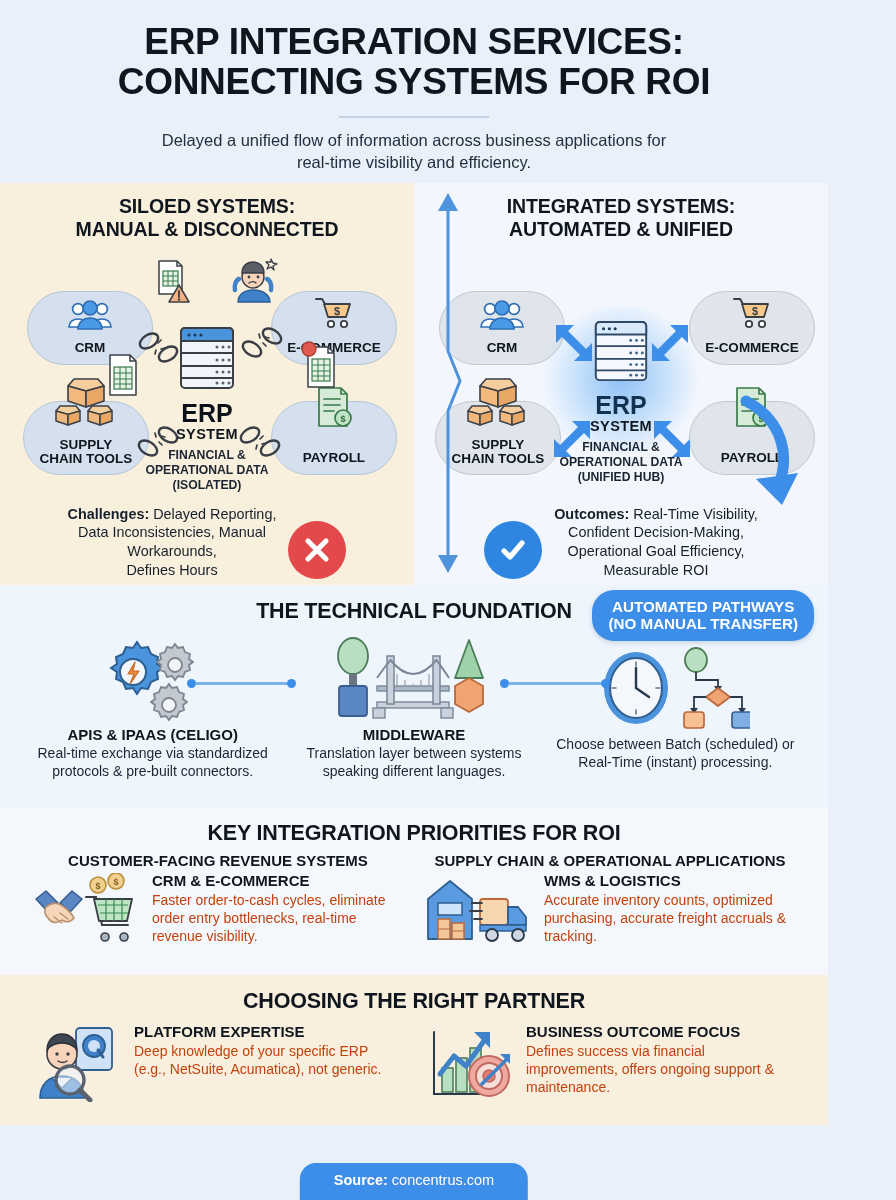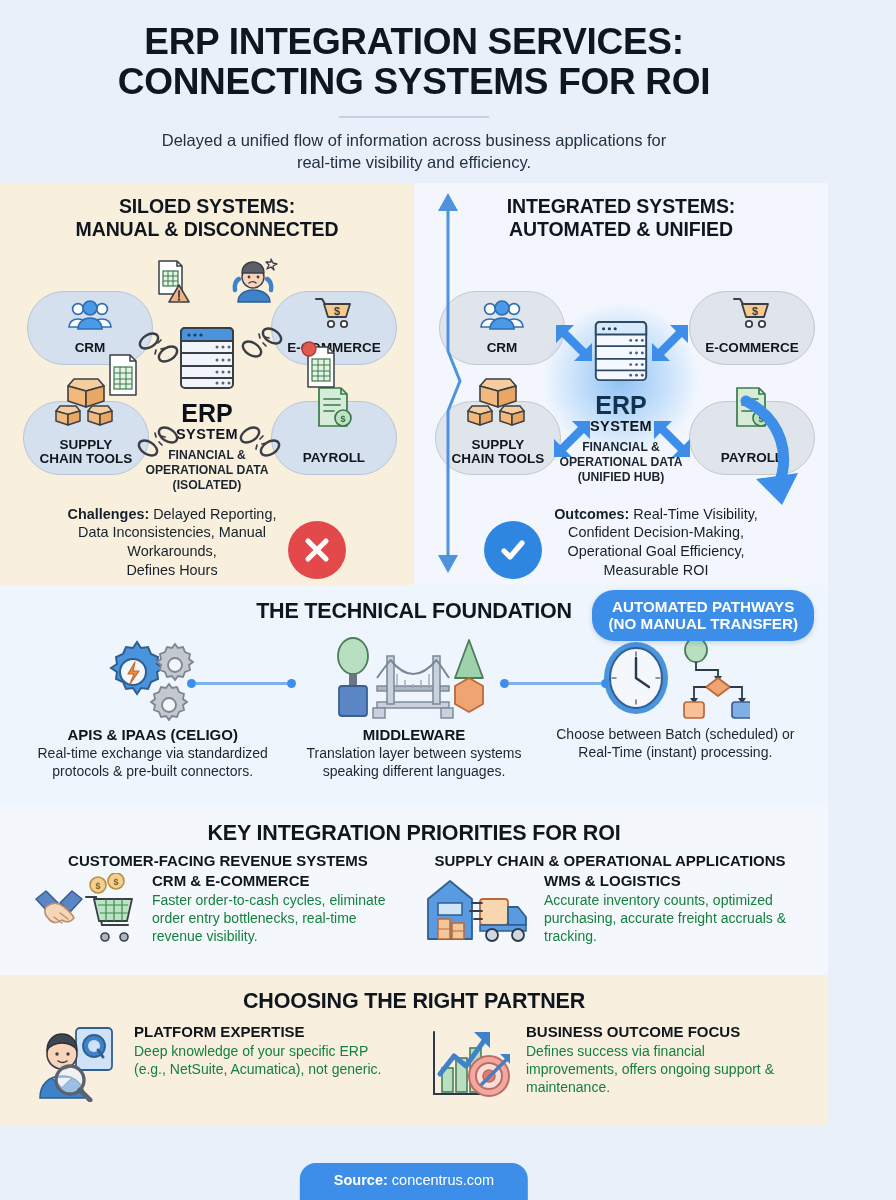--- a/index.html
+++ b/index.html
@@ -108,41 +108,41 @@
   
   .band { padding: 14px 22px 16px; }
   .band.foundation { background: #eff5fd; height: 222px; }
   .band.priorities  { background: #f4f8fd; height: 168px; }
   .band.partner     { background: #f8efdf; height: 150px; }
   .band-title {
     text-align: center; font-size: 21.5px; font-weight: 700;
     text-transform: uppercase; color: #10161d; letter-spacing: -0.2px;
   }
 
-  .tri { display: flex; align-items: flex-start; margin-top: 8px; position: relative; }
+  .tri { display: flex; align-items: center; margin-top: 8px; position: relative; }
   .tri-col { flex: 1 1 33.33%; text-align: center; padding: 0 10px; }
   .tri-art { height: 92px; display: flex; align-items: center; justify-content: center; }
   .tri-h { font-size: 15px; font-weight: 700; text-transform: uppercase; margin-top: 2px; color: #10161d; }
   .tri-p { font-size: 14px; line-height: 1.27; margin-top: 2px; color: #1b2531; }
   .connector { position: absolute; top: 46px; height: 10px; display: flex; align-items: center; }
   .conn-line { height: 2.4px; background: #7cb2e8; flex: 1; }
   .conn-dot { width: 9px; height: 9px; border-radius: 50%; background: #3d8ee8; }
 
   
   .duo { display: flex; margin-top: 6px; }
   .duo-col { flex: 1 1 50%; padding: 0 10px; }
   .duo-head {
     text-align: center; font-size: 15px; font-weight: 700;
     text-transform: uppercase; color: #10161d; margin-bottom: 4px;
   }
   .duo-body { display: flex; align-items: flex-start; gap: 12px; }
   .duo-art { flex: 0 0 104px; height: 74px; display: flex; align-items: center; justify-content: center; }
   .duo-txt { flex: 1; }
   .duo-h { font-size: 15px; font-weight: 700; text-transform: uppercase; color: #10161d; line-height: 1.1; }
-  .duo-p { font-size: 14px; line-height: 1.28; margin-top: 2px; color: #15803d; }
+  .duo-p { font-size: 14px; line-height: 1.28; margin-top: 2px; color: #c2410c; }
 
   .partner-row { display: flex; margin-top: 10px; }
   .partner-col { flex: 1 1 50%; display: flex; gap: 8px; padding: 0 12px; align-items: flex-start; }
   .partner-art { flex: 0 0 92px; height: 78px; display: flex; align-items: center; justify-content: center; }
 
   
   .footer { position: absolute; left: 0; right: 0; bottom: 0; height: 42px; background: #e9f0fa; }
   .source {
     position: absolute; left: 50%; transform: translateX(-50%); bottom: 0;
     background: #3d8ee8; color: #fff; border-radius: 16px 16px 0 0;

